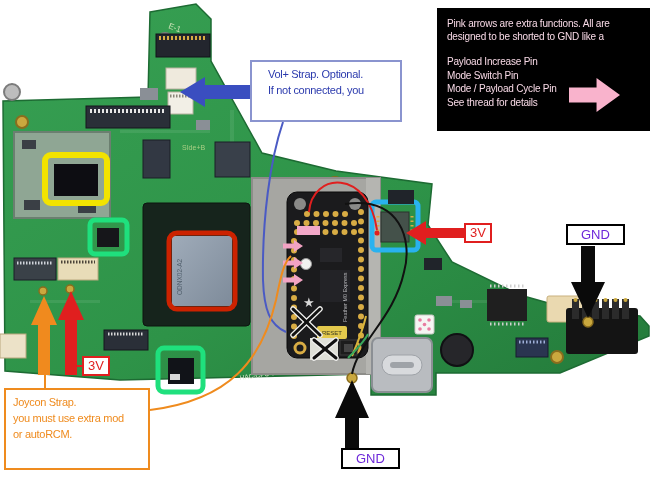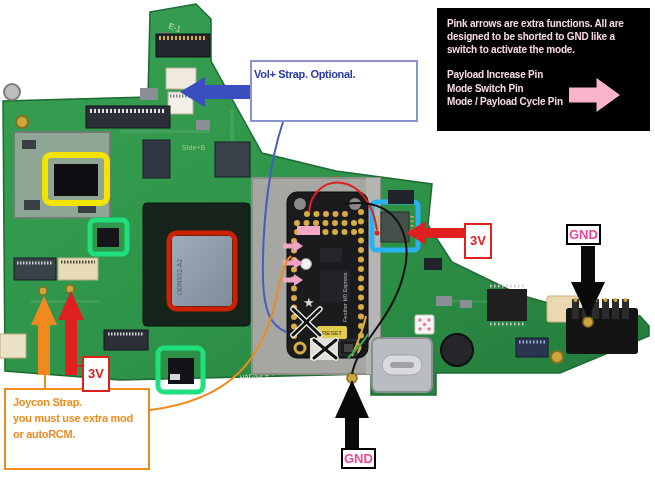--- a/index.html
+++ b/index.html
@@ -1,55 +1,55 @@
 <!DOCTYPE html>
 <html><head>
 <meta charset="utf-8">
 <style>
   html,body{margin:0;padding:0;background:#fff;}
   .canvas{
     position:relative;width:655px;height:479px;background:#ffffff;
     font-family:"Liberation Sans",sans-serif;overflow:hidden;
   }
   .canvas svg.art{position:absolute;left:0;top:0;}
-  .label{position:absolute;font-weight:bold;box-sizing:border-box;}
+  .label{position:absolute;font-weight:normal;box-sizing:border-box;}
   .nowrap{white-space:nowrap;}
   
   .info-box{
     left:437px;top:8px;width:213px;height:123px;background:#000;
     color:#f8d9e6;font-size:10px;letter-spacing:-0.2px;line-height:13px;
     padding:9px 8px 0 10px;
   }
   .info-box .intro{margin-bottom:12px;}
   .info-box .pins{line-height:13.5px;}
   .pink-arrow{
     position:absolute;right:30px;top:70px;width:51px;height:34px;background:#f9b3cc;
     clip-path:polygon(0 28%,54% 28%,54% 0%,100% 50%,54% 100%,54% 72%,0 72%);
   }
   
   .vol-box{
-    left:250px;top:60px;width:168px;height:62px;background:#fff;
+    left:250px;top:60px;width:152px;height:62px;background:#fff;
     border:2px solid #8a94cf;color:#2b3aad;font-size:11px;letter-spacing:-0.3px;
-    line-height:15.5px;padding:5px 0 0 2px;
+    line-height:15.5px;padding:5px 0 0 16px;
   }
   
   .joycon-box{
     left:4px;top:388px;width:146px;height:82px;background:#fff;
     border:2px solid #ef8b1e;color:#ef8b1e;font-size:11px;letter-spacing:-0.3px;
     line-height:16px;padding:4px 0 8px 7px;
   }
   .v3{
     background:#fff;border:2px solid #e01f1f;color:#e01f1f;
-    font-size:13px;line-height:16px;padding:8px 4px;
+    font-size:13px;line-height:16px;padding:0 4px;
   }
   .v3-right{left:464px;top:223px;}
   .v3-left{left:82px;top:356px;}
   .gnd{
-    background:#fff;border:2px solid #000;color:#ec4899;
-    font-size:13px;line-height:17px;padding:0 1px;
+    background:#fff;border:2px solid #000;color:#6d28d9;
+    font-size:13px;line-height:17px;padding:0 13px;
   }
   .gnd-right{left:566px;top:224px;}
   .gnd-bottom{left:341px;top:448px;}
 </style>
 </head>
 <body>
 
 <div class="canvas">
 
   <svg class="art" width="655" height="479" viewBox="0 0 655 479">
@@ -279,32 +279,33 @@
     <polygon fill="#e01f1f" points="71,291 84,320 77,320 77,375 65,375 65,320 58,320"></polygon>
     <polygon fill="#f08a1e" points="44,296 57,325 50,325 50,375 38,375 38,325 31,325"></polygon>
     <polygon fill="#0a0a0a" points="588,318 571,282 581,282 581,246 595,246 595,282 605,282"></polygon>
     <polygon fill="#0a0a0a" points="352,380 335,418 345,418 345,448 359,448 359,418 369,418"></polygon>
   </svg>
 
   <div class="label info-box">
     <div class="intro">
       <div class="nowrap">Pink arrows are extra functions. All are</div>
       <div class="nowrap">designed to be shorted to GND like a</div>
-      <div class="nowrap">switch to activate the mode.</div>
     </div>
     <div class="pins">
       <div class="nowrap">Payload Increase Pin</div>
       <div class="nowrap">Mode Switch Pin</div>
       <div class="nowrap">Mode / Payload Cycle Pin</div>
+      <div class="nowrap">See thread for details</div>
     </div>
     <div class="pink-arrow"></div>
   </div>
 
   <div class="label vol-box">
     <div class="nowrap">Vol+ Strap. Optional.</div>
+    <div class="nowrap">If not connected, you</div>
   </div>
 
   <div class="label joycon-box">
     <div class="nowrap">Joycon Strap.</div>
     <div class="nowrap">you must use extra mod</div>
     <div class="nowrap">or autoRCM.</div>
   </div>
 
   <div class="label v3 v3-right">3V</div>
   <div class="label v3 v3-left">3V</div>

